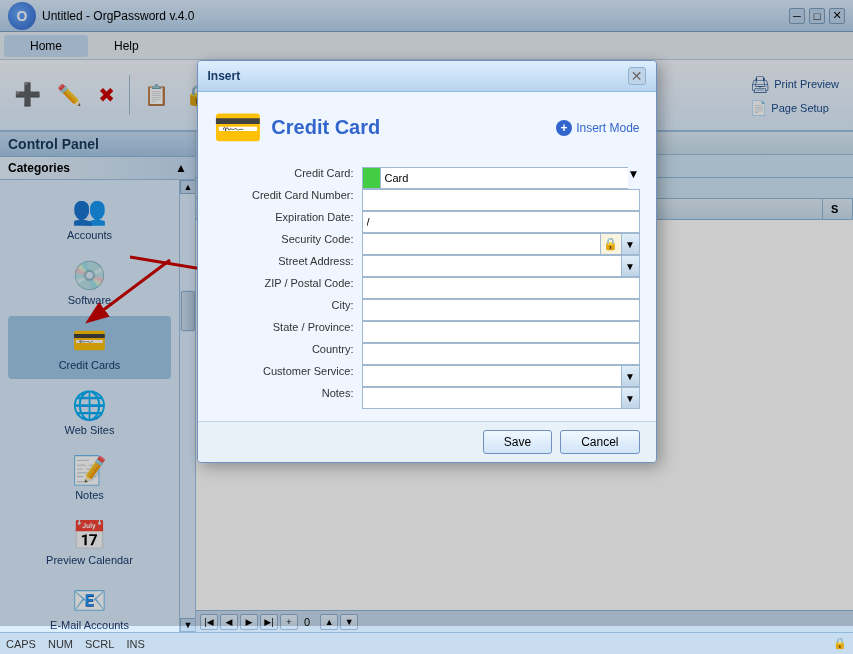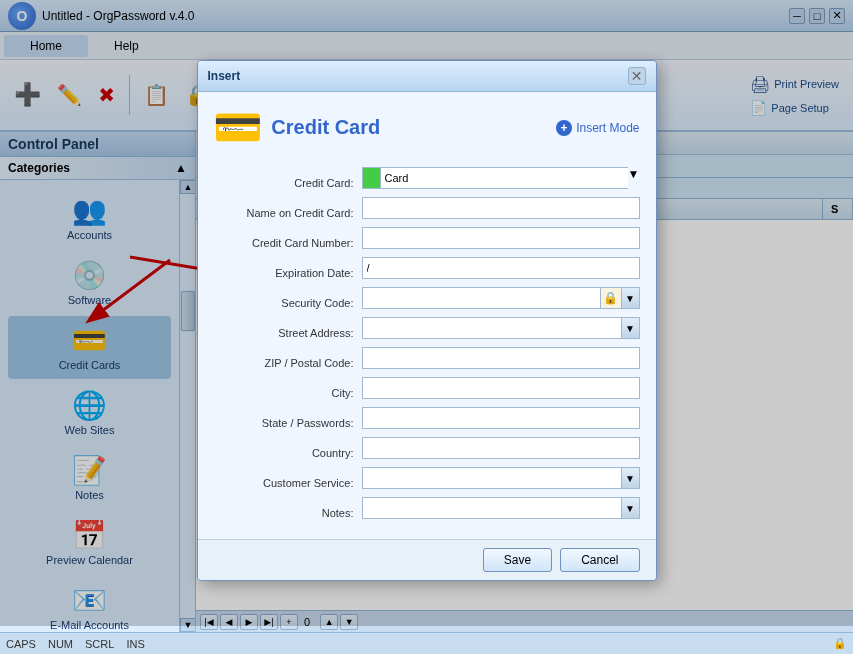--- a/index.html
+++ b/index.html
@@ -62,21 +62,21 @@
     #modal-overlay { position: absolute; top: 0; left: 0; width: 853px; height: 626px; background: rgba(0,0,0,0.2); display: flex; align-items: flex-start; justify-content: center; padding-top: 60px; z-index: 100; }
     #insert-dialog { width: 460px; background: #f0f6ff; border: 1px solid #7090c0; border-radius: 4px; box-shadow: 4px 4px 16px rgba(0,0,0,0.3); }
     #dialog-titlebar { background: linear-gradient(to bottom, #ddeeff, #b8d4ef); padding: 6px 10px; display: flex; align-items: center; justify-content: space-between; border-bottom: 1px solid #90b8d8; border-radius: 4px 4px 0 0; }
     #dialog-titlebar .d-title { font-size: 12px; font-weight: bold; color: #1a3a6a; }
     #dialog-close { cursor: pointer; font-size: 14px; color: #666; background: #c0d4e8; border: 1px solid #90b0d0; border-radius: 3px; width: 18px; height: 18px; display: flex; align-items: center; justify-content: center; }
     #dialog-content { padding: 12px 16px; }
     #dialog-header { display: flex; align-items: center; justify-content: space-between; margin-bottom: 16px; }
     #dialog-header .cc-title { font-size: 20px; color: #3366cc; font-weight: bold; margin-left: 8px; flex: 1; }
     .insert-mode-btn { display: flex; align-items: center; gap: 4px; color: #3366cc; font-size: 12px; cursor: pointer; }
     .insert-mode-btn .plus-icon { width: 16px; height: 16px; background: #3366cc; border-radius: 50%; color: white; display: flex; align-items: center; justify-content: center; font-size: 12px; font-weight: bold; }
-    .form-row { display: flex; align-items: flex-end; margin-bottom: 8px; }
+    .form-row { display: flex; align-items: flex-start; }
     .form-label { width: 148px; font-size: 11px; color: #333; text-align: right; padding-right: 8px; flex-shrink: 0; }
     .form-input { flex: 1; height: 22px; border: 1px solid #a0b8d0; background: white; padding: 2px 4px; font-size: 11px; }
     .form-input-with-btn { display: flex; flex: 1; }
     .form-input-with-btn input { flex: 1; height: 22px; border: 1px solid #a0b8d0; background: white; padding: 2px 4px; font-size: 11px; }
     .form-input-with-btn .dd-btn { width: 18px; height: 22px; background: linear-gradient(to bottom, #e0eef8, #c0d4e8); border: 1px solid #a0b8d0; border-left: none; display: flex; align-items: center; justify-content: center; cursor: pointer; font-size: 10px; }
     .cc-field-select { flex: 1; display: flex; }
     .cc-field-select .green-box { width: 18px; height: 22px; background: #44cc44; border: 1px solid #a0b8d0; border-right: none; }
     .cc-field-select input { flex: 1; height: 22px; border: 1px solid #a0b8d0; border-right: none; background: white; padding: 2px 4px; font-size: 11px; }
     .security-field { display: flex; flex: 1; }
     .security-field input { flex: 1; height: 22px; border: 1px solid #a0b8d0; border-right: none; background: white; padding: 2px 4px; font-size: 11px; }
@@ -317,24 +317,20 @@
 
       <div class="form-row">
         <span class="form-label">Credit Card:</span>
         <div class="cc-field-select">
           <div class="green-box"></div>
           <input type="text" value="Card" style="">
           <div class="dd-btn">▼</div>
         </div>
       </div>
 
-      <div class="form-row">
-        <span class="form-label">Name on Credit Card:</span>
-        <input type="text" class="form-input" style="">
-      </div>
 
       <div class="form-row">
         <span class="form-label">Credit Card Number:</span>
         <input type="text" class="form-input" style="">
       </div>
 
       <div class="form-row">
         <span class="form-label">Expiration Date:</span>
         <input type="text" class="form-input" value="/" style="">
       </div>
@@ -360,21 +356,21 @@
         <span class="form-label">ZIP / Postal Code:</span>
         <input type="text" class="form-input" style="">
       </div>
 
       <div class="form-row">
         <span class="form-label">City:</span>
         <input type="text" class="form-input" style="">
       </div>
 
       <div class="form-row">
-        <span class="form-label">State / Passwords:</span>
+        <span class="form-label">State / Province:</span>
         <input type="text" class="form-input" style="">
       </div>
 
       <div class="form-row">
         <span class="form-label">Country:</span>
         <input type="text" class="form-input" style="">
       </div>
 
       <div class="form-row">
         <span class="form-label">Customer Service:</span>

